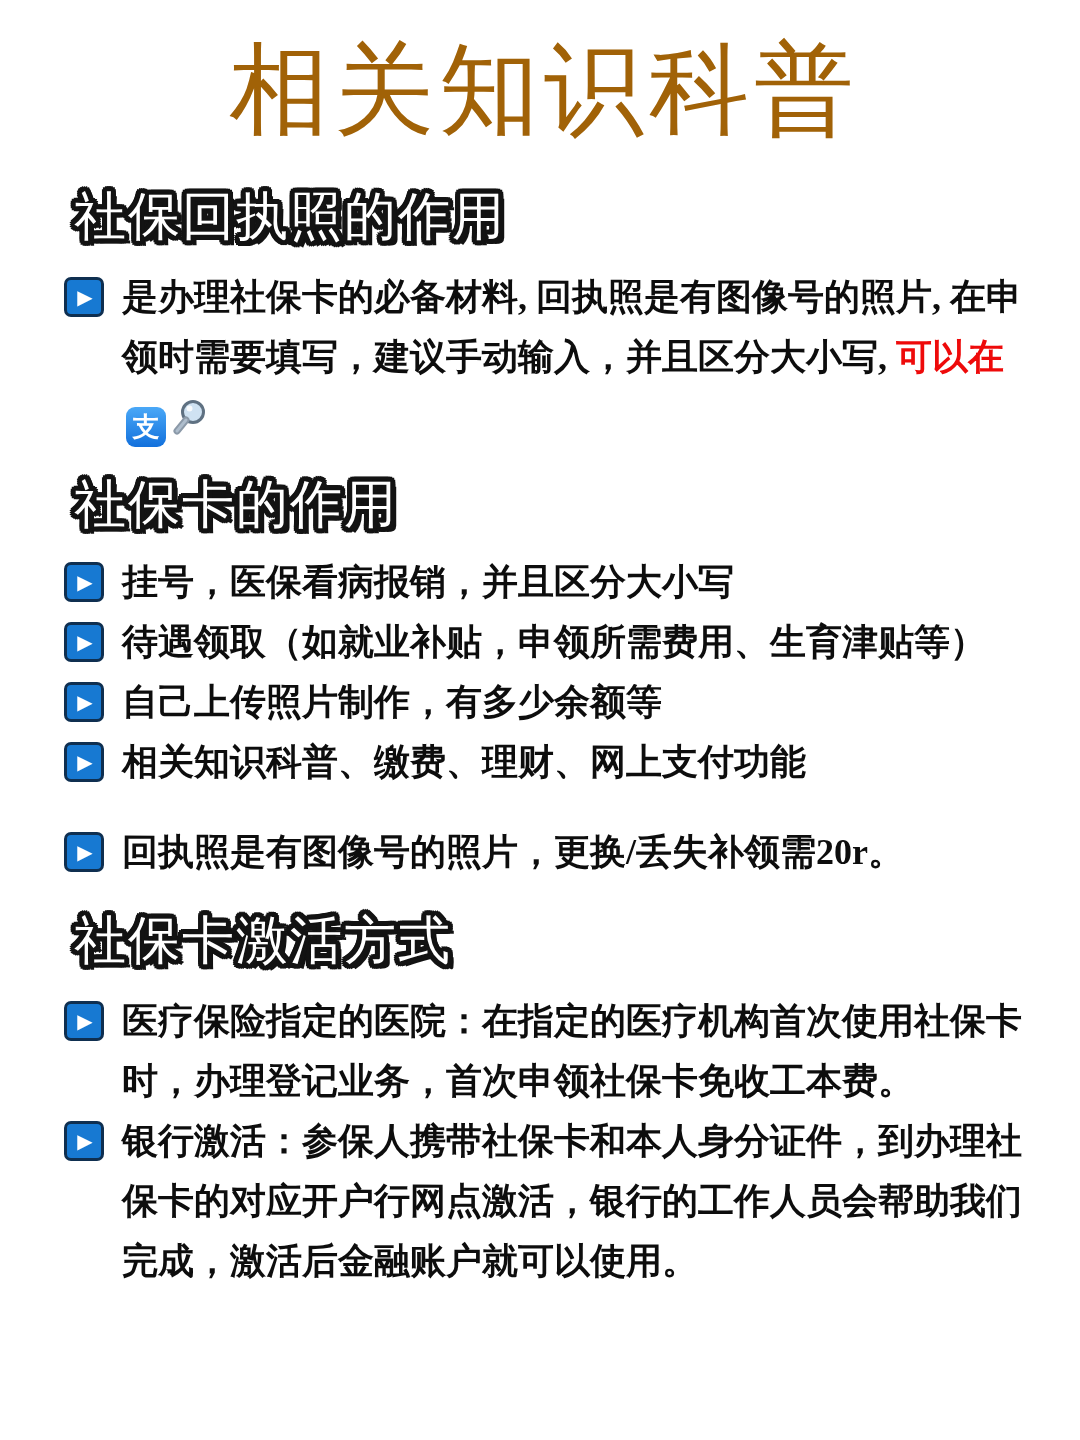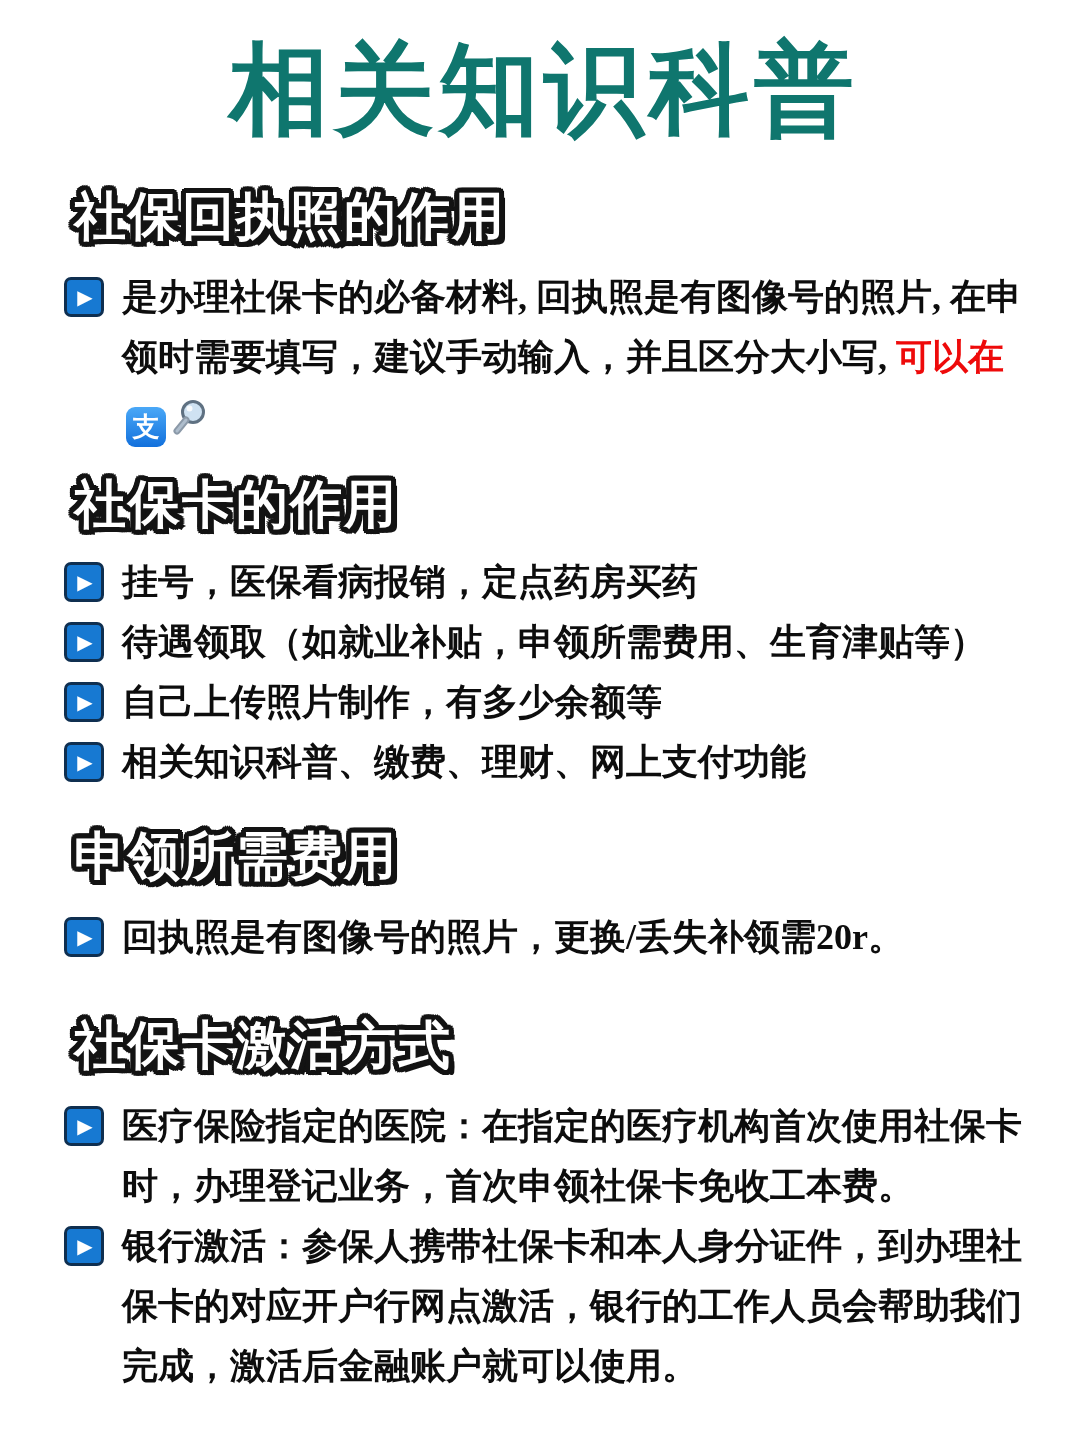--- a/index.html
+++ b/index.html
@@ -3,53 +3,53 @@
 <meta charset="utf-8">
 <style>
   html,body { margin:0; padding:0; background:#ffffff; }
   body { width:1080px; height:1440px; font-family:"Liberation Sans","DejaVu Sans",sans-serif; }
   .page { box-sizing:border-box; width:1080px; height:1440px; padding:36px 56px 0 64px; overflow:hidden; background:#ffffff; }
 
   
   .title-wrap { text-align:center; }
   .title-text {
     position:relative; display:inline-block;
-    font-size:100px; font-weight:700; line-height:1.06;
-    color:#0f766e; letter-spacing:5px;
+    font-size:100px; font-weight:400; line-height:1.06;
+    color:#a16207; letter-spacing:5px;
     text-shadow:
       6px 0 0 #fff,-6px 0 0 #fff,0 6px 0 #fff,0 -6px 0 #fff,
       4px 4px 0 #fff,-4px 4px 0 #fff,4px -4px 0 #fff,-4px -4px 0 #fff,
       6px 3px 0 #fff,-6px 3px 0 #fff,6px -3px 0 #fff,-6px -3px 0 #fff,
       3px 6px 0 #fff,-3px 6px 0 #fff,3px -6px 0 #fff,-3px -6px 0 #fff;
     text-align: center;
   }
   .title-text::after {
     content:""; position:absolute; left:-4px; right:-4px; bottom:-10px;
     height:50px; background:#f57c7c; border-radius:26px; z-index:-1;
   }
 
   
   .section-heading { position:relative; display:inline-block; margin-left:10px;
-    font-size:52px; font-weight:700; line-height:1.32; color:#ffffff; letter-spacing:2px;
+    font-size:52px; font-weight:400; line-height:1.32; color:#ffffff; letter-spacing:2px;
     text-shadow:
       5px 0 0 #131313,-5px 0 0 #131313,0 5px 0 #131313,0 -5px 0 #131313,
       4px 4px 0 #131313,-4px 4px 0 #131313,4px -4px 0 #131313,-4px -4px 0 #131313,
       5px 2px 0 #131313,-5px 2px 0 #131313,5px -2px 0 #131313,-5px -2px 0 #131313,
       2px 5px 0 #131313,-2px 5px 0 #131313,2px -5px 0 #131313,-2px -5px 0 #131313,
       6px 5px 0 #131313;
   }
   .section-heading::after {
     content:""; position:absolute; left:-12px; right:-26px; bottom:0;
     height:32px; background:#f57c7c; border-radius:17px; z-index:-1;
   }
 
   .sec-1 { margin-top:40px; }
   .sec-2 { margin-top:23px; }
   .sec-3 { margin-top:30px; }
-  .sec-4 { margin-top:44px; }
+  .sec-4 { margin-top:24px; }
 
   .body-block-1 { margin-top:16px; }
   .body-block-2 { margin-top:14px; }
   .body-block-3 { margin-top:16px; }
   .body-block-4 { margin-top:16px; }
 
   
   .bullet-row { display:flex; align-items:flex-start; }
   .play-box {
     flex:0 0 40px; box-sizing:border-box; width:40px; height:40px;
@@ -102,21 +102,21 @@
     </div>
   </div>
 
   <div class="sec-2">
     <span class="section-heading">社保卡的作用</span>
     <div class="body-block-2">
       <div class="bullet-row">
         <span class="play-box">
             <span class="play-glyph">▶</span>
           </span>
-        <p class="bullet-text">挂号，医保看病报销，定点药房买药</p>
+        <p class="bullet-text">挂号，医保看病报销，并且区分大小写</p>
       </div>
       <div class="bullet-row">
         <span class="play-box">
             <span class="play-glyph">▶</span>
           </span>
         <p class="bullet-text">待遇领取（如就业补贴，申领所需费用、生育津贴等）</p>
       </div>
       <div class="bullet-row">
         <span class="play-box">
             <span class="play-glyph">▶</span>
@@ -126,21 +126,20 @@
       <div class="bullet-row">
         <span class="play-box">
             <span class="play-glyph">▶</span>
           </span>
         <p class="bullet-text">相关知识科普、缴费、理财、网上支付功能</p>
       </div>
     </div>
   </div>
 
   <div class="sec-3">
-    <span class="section-heading">申领所需费用</span>
     <div class="body-block-3">
       <div class="bullet-row">
         <span class="play-box">
             <span class="play-glyph">▶</span>
           </span>
         <p class="bullet-text">回执照是有图像号的照片，更换/丢失补领需20r。</p>
       </div>
     </div>
   </div>
 

